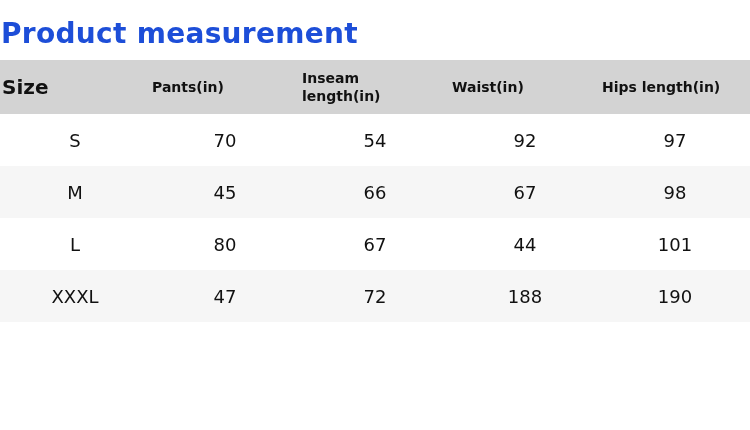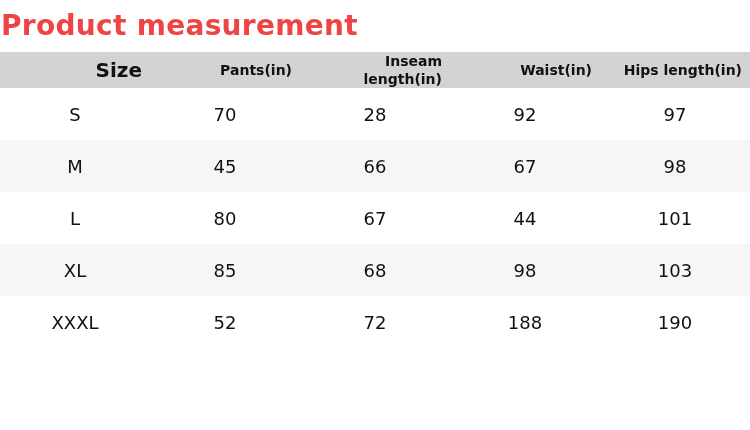--- a/index.html
+++ b/index.html
@@ -8,33 +8,33 @@
     --row-alt-bg:#f6f6f6;
     --text:#111111;
   }
   html,body{margin:0;padding:0;}
   body{
     width:750px;height:430px;overflow:hidden;
     background:#ffffff;color:var(--text);
     font-family:"DejaVu Sans","Liberation Sans",sans-serif;
   }
   .page-title{
-    margin:0;padding:8px 0 0 1px;
+    margin:0;padding:16px 0 0 1px;
     font-size:28px;font-weight:bold;line-height:1.25;
-    letter-spacing:.3px;color:#ef4444;
+    letter-spacing:.3px;color:#1d4ed8;
   }
   table.measure{
     width:750px;margin-top:9px;
     border-collapse:collapse;table-layout:fixed;
   }
   table.measure col{width:150px;}
   thead th{
     background:var(--header-bg);
-    height:36px;vertical-align:middle;text-align:right;
-    font-size:14px;font-weight:bold;padding:0 8px;
+    height:54px;vertical-align:middle;text-align:left;
+    font-size:14px;font-weight:bold;padding:0 2px;
   }
   thead th.size-col{font-size:20px;}
   thead th .hdr-narrow{display:inline-block;max-width:6em;line-height:1.3;}
   tbody td{
     height:52px;vertical-align:middle;text-align:center;
     font-size:18px;font-weight:normal;padding:0 2px;
     background:var(--row-bg);
   }
   tbody tr:nth-child(even) td{background:var(--row-alt-bg);}
 </style>
@@ -57,46 +57,39 @@
       <th>Pants(in)</th>
       <th><span class="hdr-narrow">Inseam length(in)</span></th>
       <th>Waist(in)</th>
       <th>Hips length(in)</th>
     </tr>
   </thead>
   <tbody id="table-body">
       <tr>
         <td>S</td>
         <td>70</td>
-        <td>28</td>
+        <td>54</td>
         <td>92</td>
         <td>97</td>
       </tr>
       <tr>
         <td>M</td>
         <td>45</td>
         <td>66</td>
         <td>67</td>
         <td>98</td>
       </tr>
       <tr>
         <td>L</td>
         <td>80</td>
         <td>67</td>
         <td>44</td>
         <td>101</td>
       </tr>
       <tr>
-        <td>XL</td>
-        <td>85</td>
-        <td>68</td>
-        <td>98</td>
-        <td>103</td>
-      </tr>
-      <tr>
         <td>XXXL</td>
-        <td>52</td>
+        <td>47</td>
         <td>72</td>
         <td>188</td>
         <td>190</td>
       </tr>
     </tbody>
 </table>
 
 </body></html>

